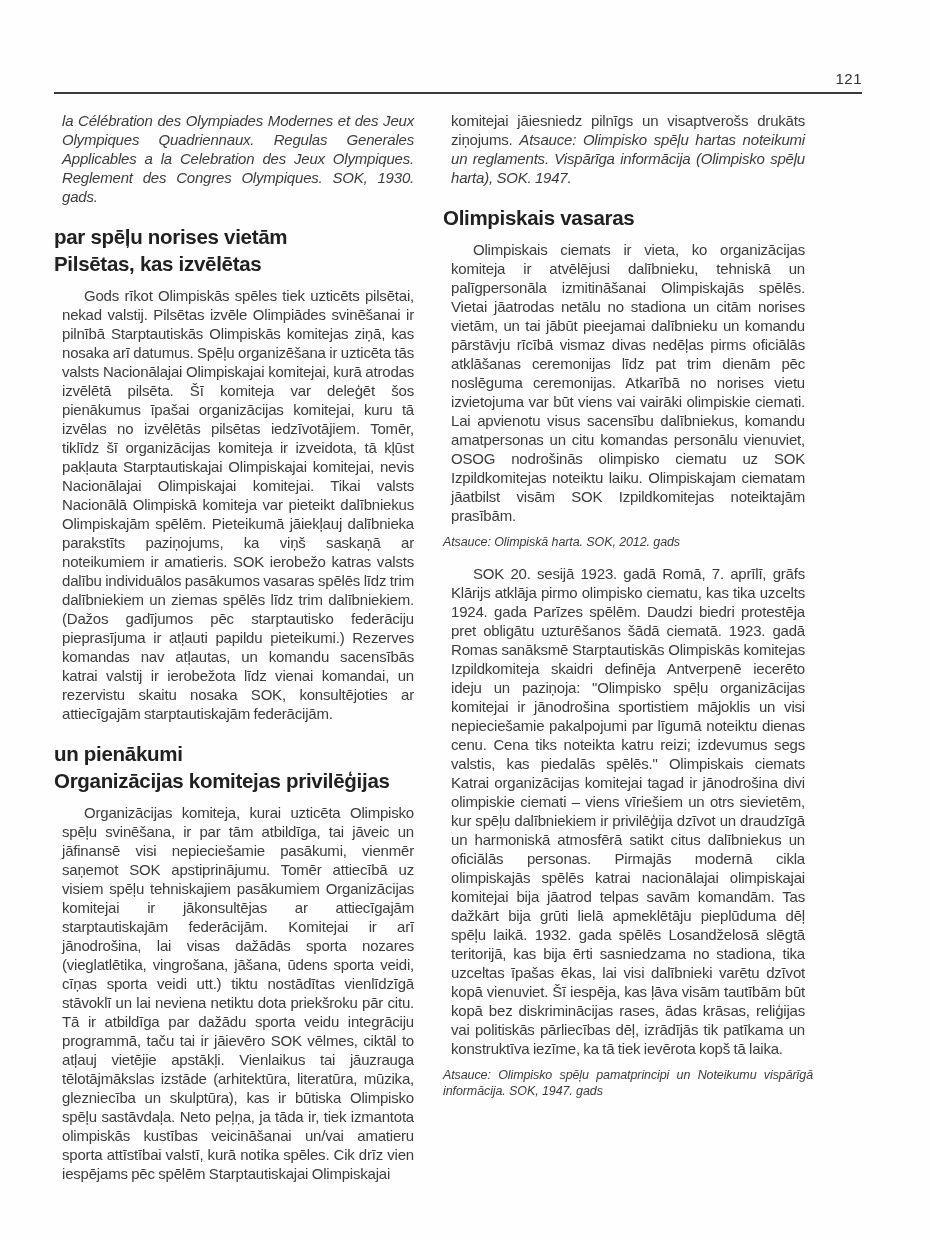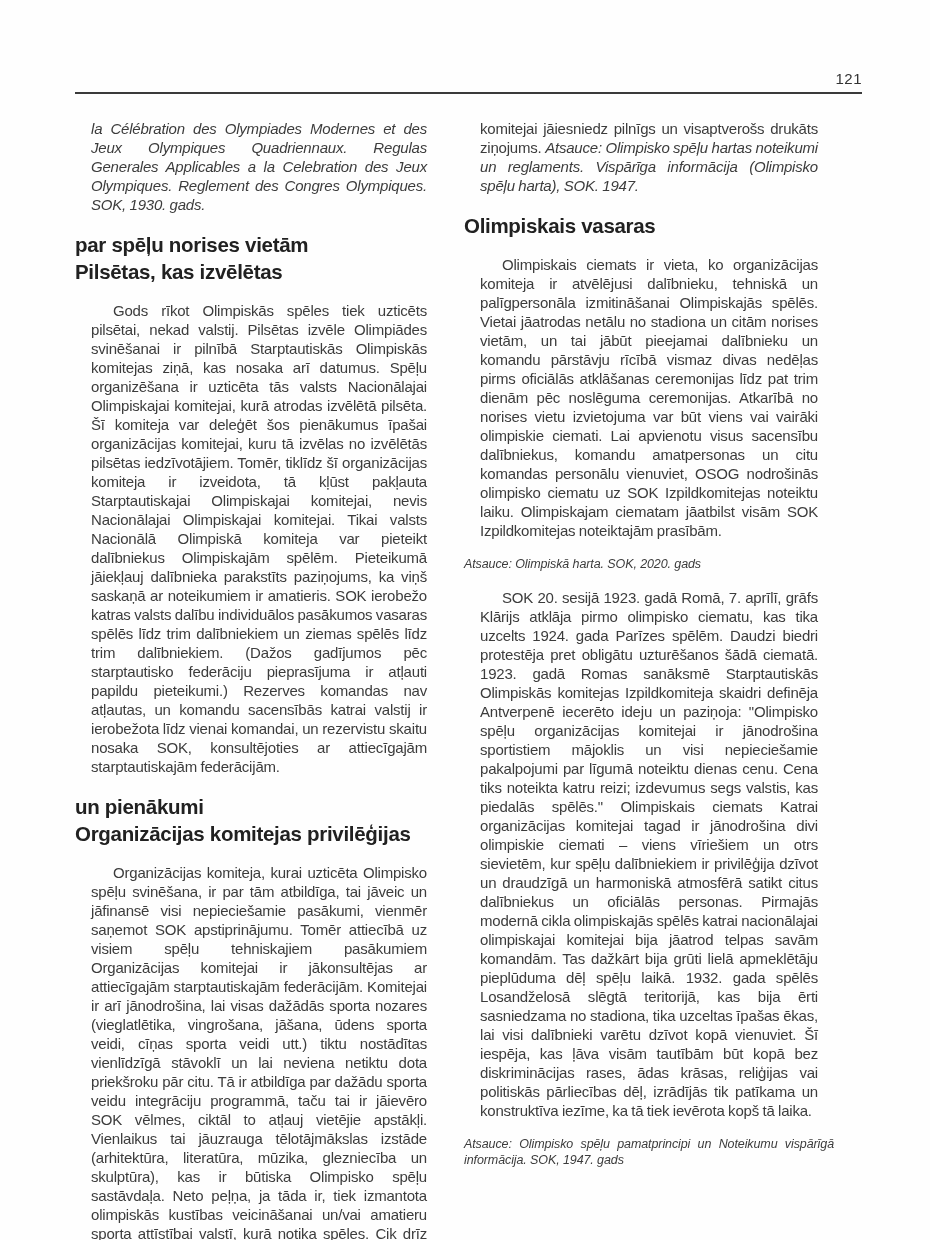--- a/index.html
+++ b/index.html
@@ -6,21 +6,21 @@
     margin: 0;
     padding: 0;
     background: #ffffff;
   }
   .page {
     position: relative;
     width: 930px;
     height: 1240px;
     box-sizing: border-box;
     background: #fefefe;
-    padding: 70px 68px 0 75px;
+    padding: 70px 68px 0 54px;
     overflow: hidden;
     font-family: "Liberation Sans", "DejaVu Sans", sans-serif;
     color: #3c3c3c;
   }
   .page-header {
     margin-bottom: 9px;
   }
   .page-number {
     text-align: right;
     font-size: 15px;
@@ -38,21 +38,21 @@
     gap: 21px;
   }
   .col-left  { width: 368px; }
   .col-right { width: 370px; }
   .body {
     font-size: 15px;
     line-height: 19px;
     text-align: justify;
     letter-spacing: -0.2px;
     word-spacing: -0.5px;
-    margin: 16px;
+    margin: 8px;
     color: #3c3c3c;
   }
   .indent { text-indent: 22px; }
   .italic { font-style: italic; }
   h2.heading {
     font-size: 20.5px;
     line-height: 27px;
     font-weight: bold;
     color: #212121;
     letter-spacing: -0.3px;
@@ -101,21 +101,21 @@
 
     <section class="col-right">
       <p class="body">
         <span>komitejai jāiesniedz pilnīgs un visaptverošs drukāts ziņojums. </span><span class="italic">Atsauce: Olimpisko spēļu hartas noteikumi un reglaments. Vispārīga informācija (Olimpisko spēļu harta), SOK. 1947.</span>
       </p>
 
       <h2 class="heading">Olimpiskais vasaras</h2>
 
       <p class="body indent">Olimpiskais ciemats ir vieta, ko organizācijas komiteja ir atvēlējusi dalībnieku, tehniskā un palīgpersonāla izmitināšanai Olimpiskajās spēlēs. Vietai jāatrodas netālu no stadiona un citām norises vietām, un tai jābūt pieejamai dalībnieku un komandu pārstāvju rīcībā vismaz divas nedēļas pirms oficiālās atklāšanas ceremonijas līdz pat trim dienām pēc noslēguma ceremonijas. Atkarībā no norises vietu izvietojuma var būt viens vai vairāki olimpiskie ciemati. Lai apvienotu visus sacensību dalībniekus, komandu amatpersonas un citu komandas personālu vienuviet, OSOG nodrošinās olimpisko ciematu uz SOK Izpildkomitejas noteiktu laiku. Olimpiskajam ciematam jāatbilst visām SOK Izpildkomitejas noteiktajām prasībām.</p>
 
-      <p class="ref">Atsauce: Olimpiskā harta. SOK, 2020. gads</p>
+      <p class="ref">Atsauce: Olimpiskā harta. SOK, 2012. gads</p>
 
       <p class="body indent">SOK 20. sesijā 1923. gadā Romā, 7. aprīlī, grāfs Klārijs atklāja pirmo olimpisko ciematu, kas tika uzcelts 1924. gada Parīzes spēlēm. Daudzi biedri protestēja pret obligātu uzturēšanos šādā ciematā. 1923. gadā Romas sanāksmē Starptautiskās Olimpiskās komitejas Izpildkomiteja skaidri definēja Antverpenē iecerēto ideju un paziņoja: "Olimpisko spēļu organizācijas komitejai ir jānodrošina sportistiem mājoklis un visi nepieciešamie pakalpojumi par līgumā noteiktu dienas cenu. Cena tiks noteikta katru reizi; izdevumus segs valstis, kas piedalās spēlēs." Olimpiskais ciemats Katrai organizācijas komitejai tagad ir jānodrošina divi olimpiskie ciemati – viens vīriešiem un otrs sievietēm, kur spēļu dalībniekiem ir privilēģija dzīvot un draudzīgā un harmoniskā atmosfērā satikt citus dalībniekus un oficiālās personas. Pirmajās modernā cikla olimpiskajās spēlēs katrai nacionālajai olimpiskajai komitejai bija jāatrod telpas savām komandām. Tas dažkārt bija grūti lielā apmeklētāju pieplūduma dēļ spēļu laikā. 1932. gada spēlēs Losandželosā slēgtā teritorijā, kas bija ērti sasniedzama no stadiona, tika uzceltas īpašas ēkas, lai visi dalībnieki varētu dzīvot kopā vienuviet. Šī iespēja, kas ļāva visām tautībām būt kopā bez diskriminācijas rases, ādas krāsas, reliģijas vai politiskās pārliecības dēļ, izrādījās tik patīkama un konstruktīva iezīme, ka tā tiek ievērota kopš tā laika.</p>
 
       <p class="ref">Atsauce: Olimpisko spēļu pamatprincipi un Noteikumu vispārīgā informācija. SOK, 1947. gads</p>
 
     </section>
 
   </div>
 </div>
 

